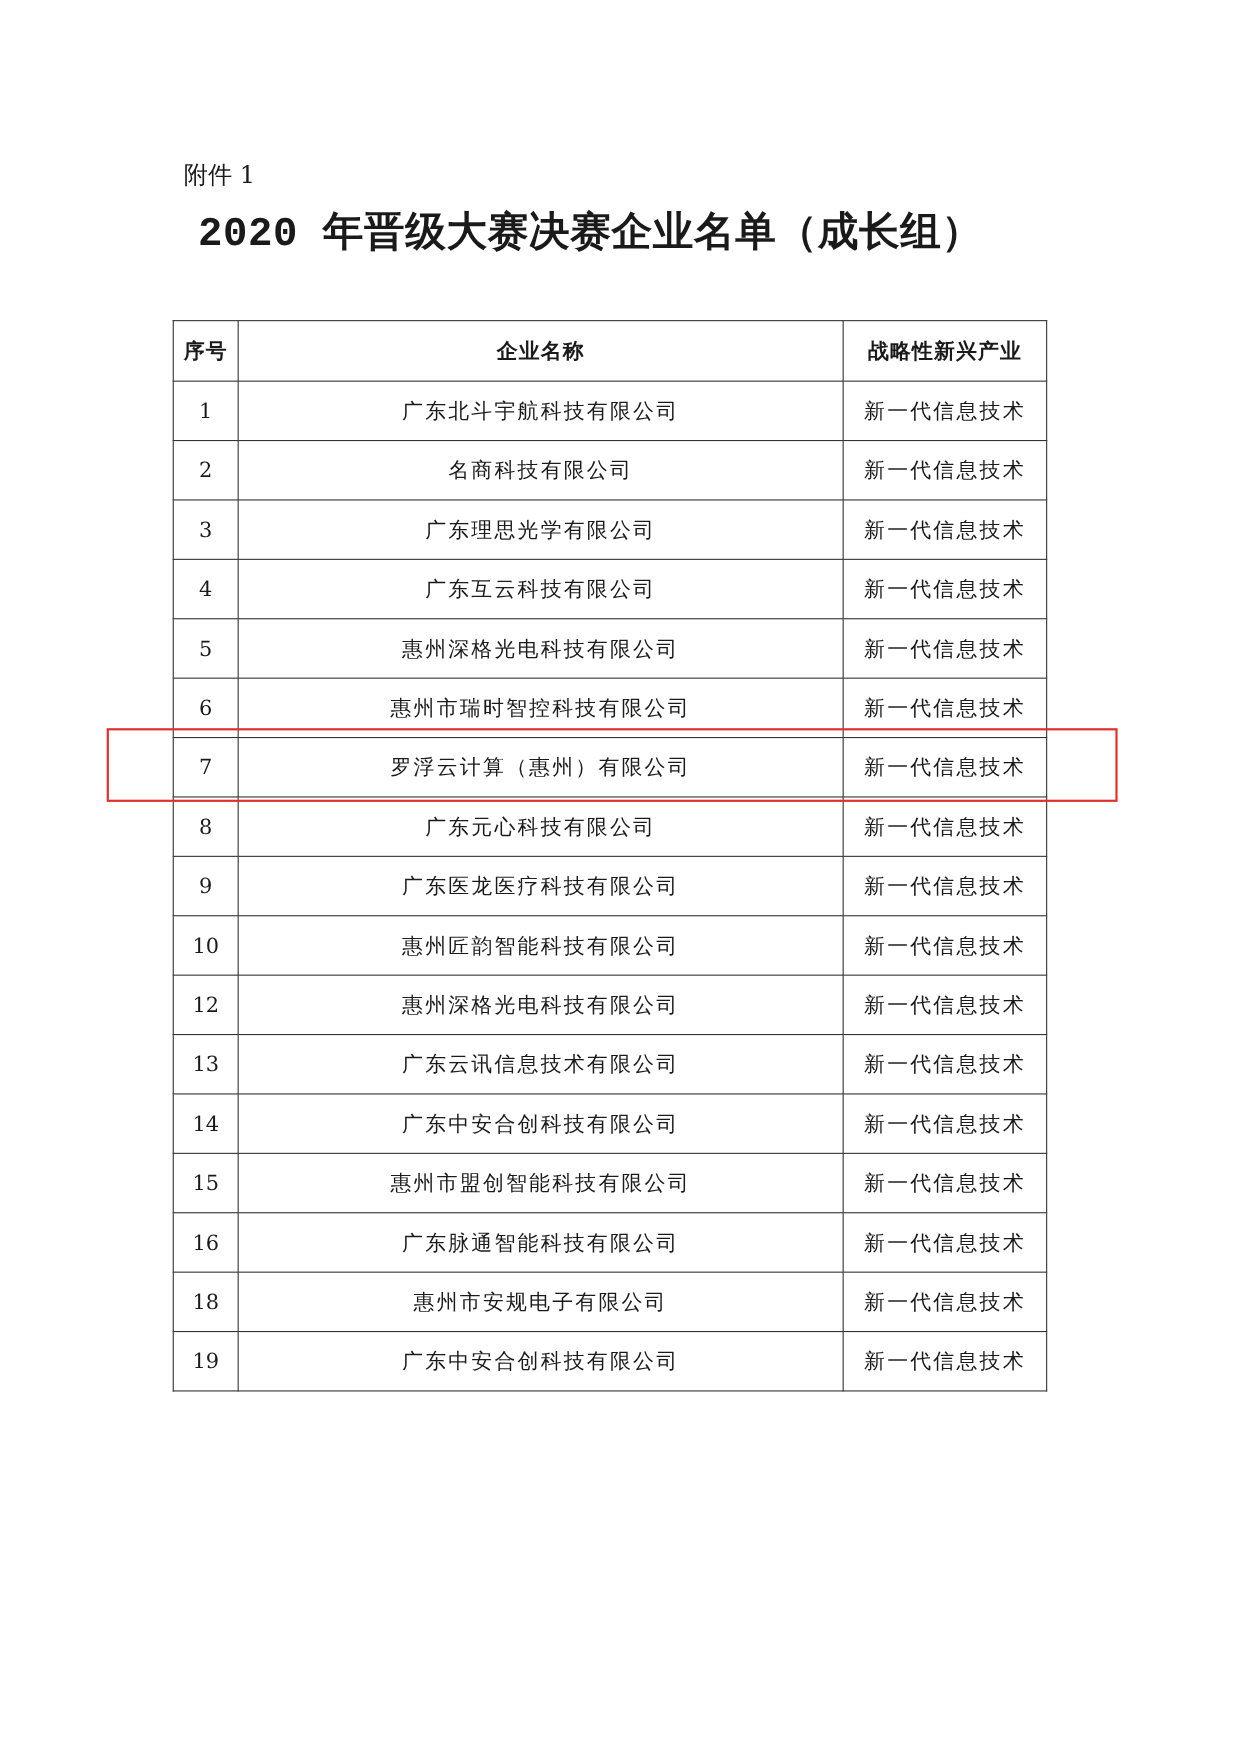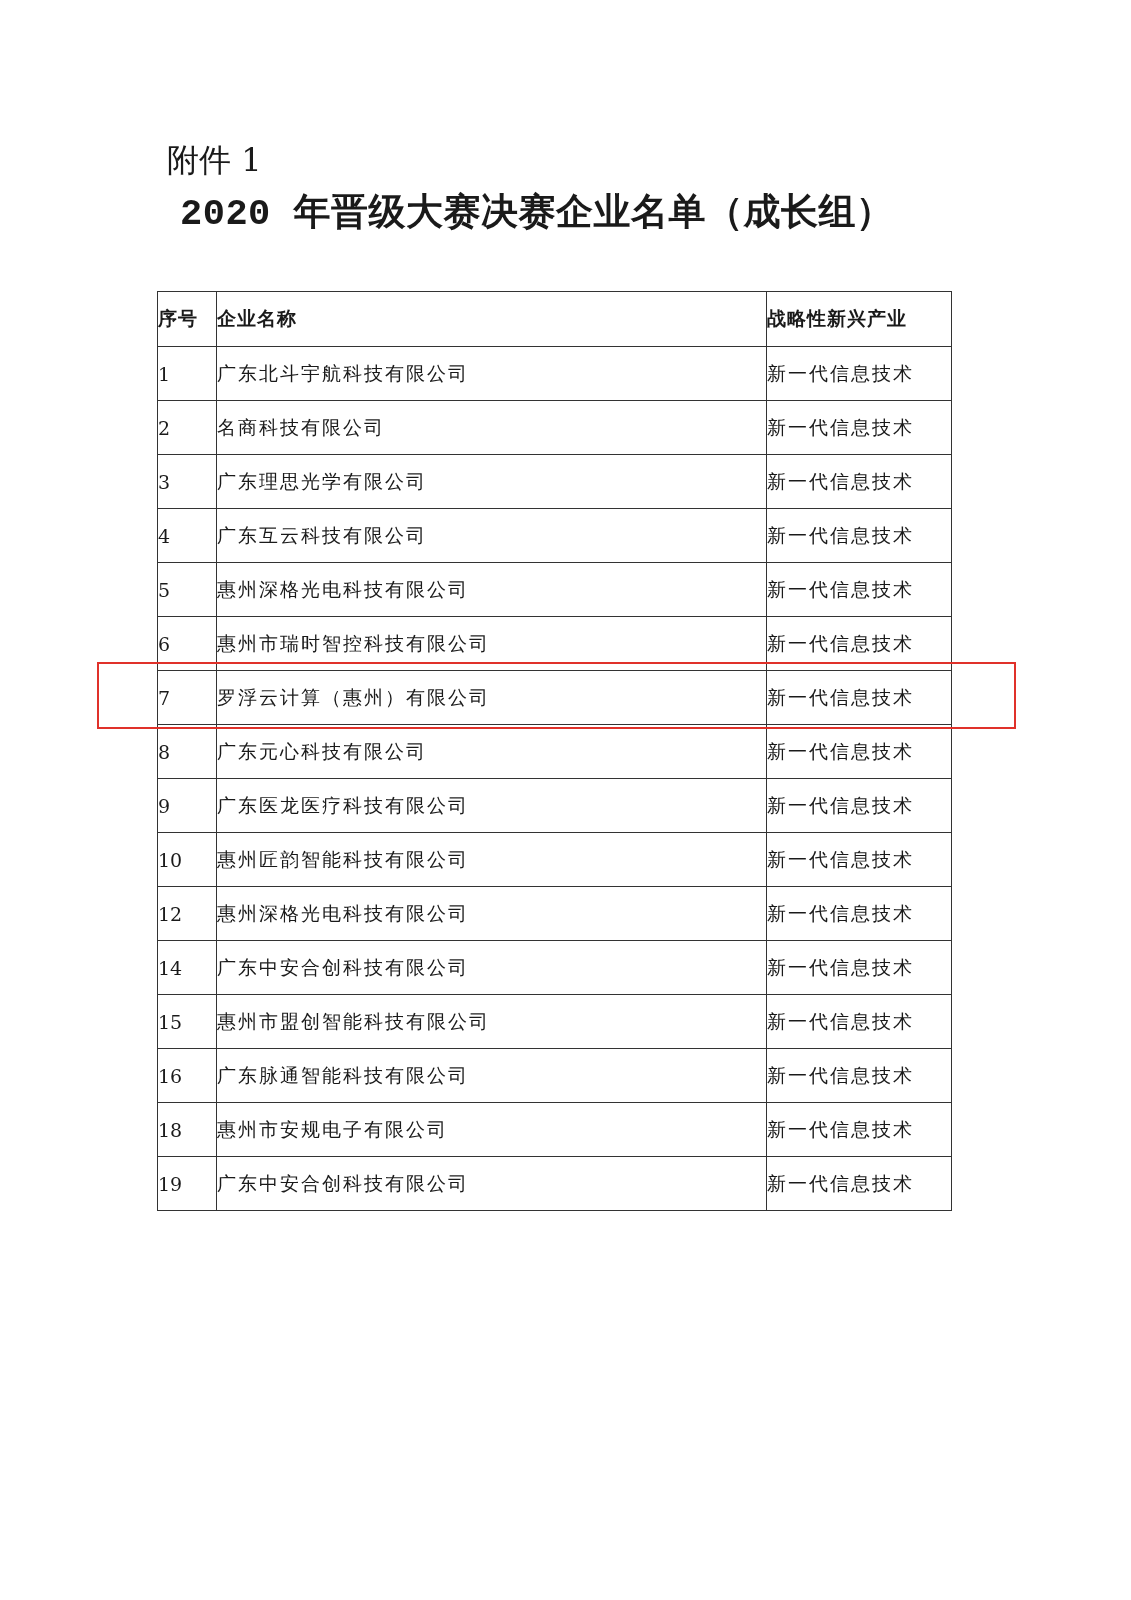--- a/index.html
+++ b/index.html
@@ -1,23 +1,23 @@
 <!DOCTYPE html>
 <html><head>
 <meta charset="utf-8">
 <style>
   html, body { margin: 0; padding: 0; background: #ffffff; }
   body { width: 1131px; height: 1600px; position: relative; overflow: hidden;
          font-family: "DejaVu Serif", "Liberation Serif", serif; color: #1a1a1a; }
-  .attach { position: absolute; left: 167px; top: 142px; font-size: 32px; line-height: 36px; }
+  .attach { position: absolute; left: 167px; top: 142px; font-size: 22px; line-height: 36px; }
   .title { position: absolute; left: 180px; top: 186px; font-size: 37px; font-weight: bold;
            line-height: 56px; letter-spacing: 0.5px; white-space: nowrap; font-family: Liberation Mono, monospace; }
   table { position: absolute; left: 157px; top: 291px; border-collapse: collapse;
           table-layout: fixed; width: 794px; }
-  th, td { border: 1.5px solid #333; text-align: left; vertical-align: middle;
+  th, td { border: 1.5px solid #333; text-align: center; vertical-align: middle;
            height: 53px; padding: 0; font-size: 19px; letter-spacing: 2px; font-weight: normal; }
   th { height: 54px; font-weight: bold; letter-spacing: 1px; }
   col.c1 { width: 59px; } col.c2 { width: 550px; } col.c3 { width: 185px; }
   td.num { letter-spacing: 0; font-size: 19px; }
   .highlight { position: absolute; left: 97px; top: 662px; width: 919px; height: 67px;
                border: 2px solid #e0312a; box-sizing: border-box; pointer-events: none; }
 </style>
 </head>
 <body>
 
@@ -87,20 +87,25 @@
         <td class="num">10</td>
         <td>惠州匠韵智能科技有限公司</td>
         <td>新一代信息技术</td>
       </tr>
       <tr>
         <td class="num">12</td>
         <td>惠州深格光电科技有限公司</td>
         <td>新一代信息技术</td>
       </tr>
       <tr>
+        <td class="num">13</td>
+        <td>广东云讯信息技术有限公司</td>
+        <td>新一代信息技术</td>
+      </tr>
+      <tr>
         <td class="num">14</td>
         <td>广东中安合创科技有限公司</td>
         <td>新一代信息技术</td>
       </tr>
       <tr>
         <td class="num">15</td>
         <td>惠州市盟创智能科技有限公司</td>
         <td>新一代信息技术</td>
       </tr>
       <tr>

